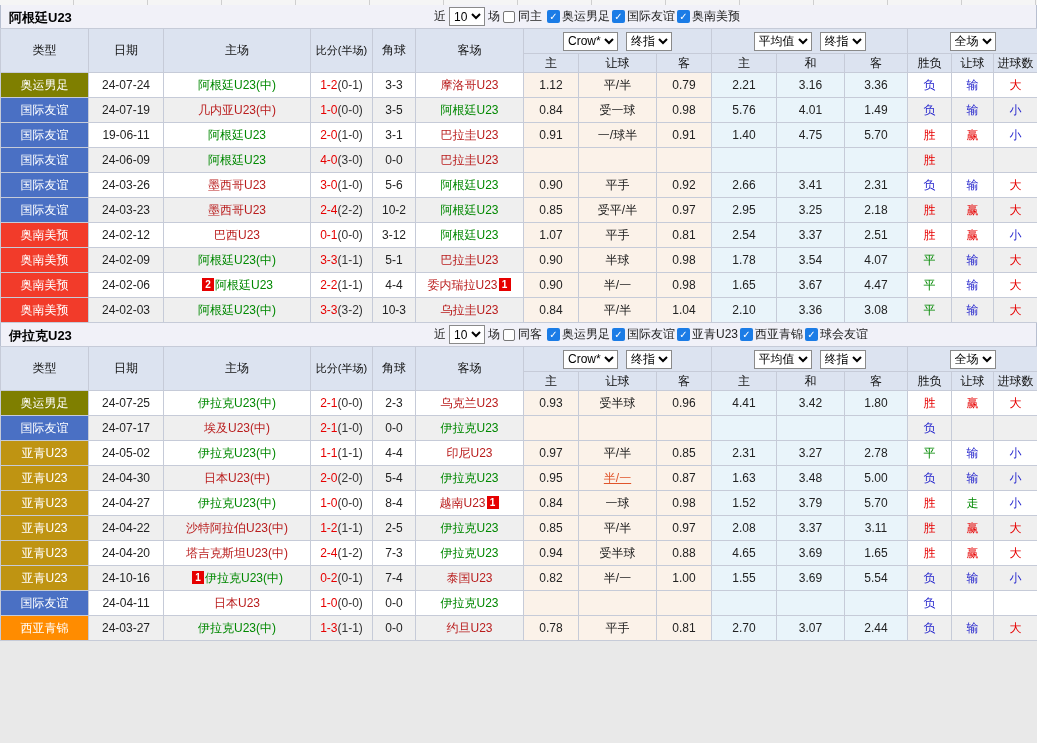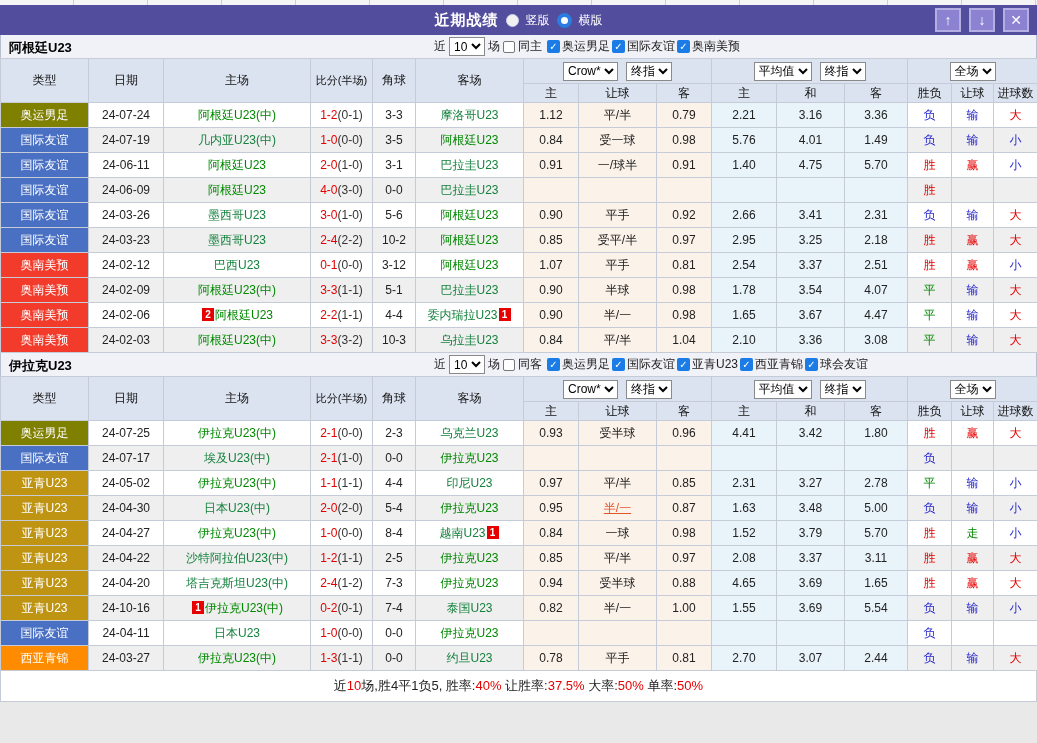--- a/index.html
+++ b/index.html
@@ -32,49 +32,35 @@
   thead th{background:#dce3f0;font-weight:normal;font-size:12px;color:#111}
   thead tr.h1 th{height:25px}
   thead tr.h2 th{height:19px}
   thead th.sc{font-size:11px}
   .selwrap{display:flex;justify-content:center;gap:8px;align-items:center}
   tbody td{height:25px;font-size:12px;color:#222}
   tbody tr:nth-child(even) td{background:#efefef}
   tbody td.type{color:#fff;font-size:12px}
   tbody tr:nth-child(odd) td.beige,tbody tr:nth-child(even) td.beige{background:#fbf2e9}
   tbody tr:nth-child(odd) td.lblue,tbody tr:nth-child(even) td.lblue{background:#e9f4fa}
-  .team{color:#15803d;cursor:pointer}
+  .team{color:#b91c1c;cursor:pointer}
   .team.green{color:#008800}
   .smain{color:#e60000}
   .shalf{color:#333}
   .badge{display:inline-block;background:#e60000;color:#fff;width:12px;height:13px;line-height:13px;font-size:10px;font-weight:bold;margin:0 1px;vertical-align:1px}
   .hred{color:#e0552b;text-decoration:underline}
   .summary{border:1px solid #c6cbd8;border-top:none;background:#fff;text-align:center;font-size:13px;padding:6px 0;color:#222}
   .sum-red{color:#e60000}
 </style>
 </head>
 <body>
 
 <div class="page">
   <div class="topstrip"></div>
 
-  <div class="titlebar">
-    <div class="title-center">
-      <span class="title">近期战绩</span>
-      <span class="radio off"></span>
-      <span class="rlabel">竖版</span>
-      <span class="radio on"></span>
-      <span class="rlabel">横版</span>
-    </div>
-    <div class="win-buttons">
-      <span class="win-btn">↑</span>
-      <span class="win-btn">↓</span>
-      <span class="win-btn">✕</span>
-    </div>
-  </div>
 
   <div class="section">
     <div class="filter-row">
       <span class="team-name">阿根廷U23</span>
       <span class="filter-cluster">
         <span>近</span>
         <select><option>10</option></select>
         <span>场</span>
         <span class="cb unchecked"></span>
         <span>同主</span>
@@ -180,21 +166,21 @@
             <td class="beige">0.98</td>
             <td class="lblue">5.76</td>
             <td class="lblue">4.01</td>
             <td class="lblue">1.49</td>
             <td class="res" style="color: rgb(37, 37, 205);">负</td>
             <td class="res" style="color: rgb(37, 37, 205);">输</td>
             <td class="res" style="color: rgb(37, 37, 205);">小</td>
           </tr>
           <tr>
             <td class="type" style="background: rgb(74, 112, 196);">国际友谊</td>
-            <td>24-06-11</td>
+            <td>19-06-11</td>
             <td><span class="team green">阿根廷U23</span></td>
             <td><span class="smain">2-0</span><span class="shalf">(1-0)</span></td>
             <td>3-1</td>
             <td><span class="team">巴拉圭U23</span></td>
             <td class="beige">0.91</td>
             <td class="beige"><span>一/球半</span></td>
             <td class="beige">0.91</td>
             <td class="lblue">1.40</td>
             <td class="lblue">4.75</td>
             <td class="lblue">5.70</td>
@@ -580,15 +566,14 @@
             <td class="beige">0.81</td>
             <td class="lblue">2.70</td>
             <td class="lblue">3.07</td>
             <td class="lblue">2.44</td>
             <td class="res" style="color: rgb(37, 37, 205);">负</td>
             <td class="res" style="color: rgb(37, 37, 205);">输</td>
             <td class="res" style="color: rgb(230, 0, 0);">大</td>
           </tr>
         </tbody>
     </table>
-    <div class="summary"><span><span>近</span><span class="sum-red">10</span><span>场,胜4平1负5, 胜率:</span><span class="sum-red">40%</span><span> 让胜率:</span><span class="sum-red">37.5%</span><span> 大率:</span><span class="sum-red">50%</span><span> 单率:</span><span class="sum-red">50%</span></span></div>
   </div>
 </div>
 
 </body></html>

